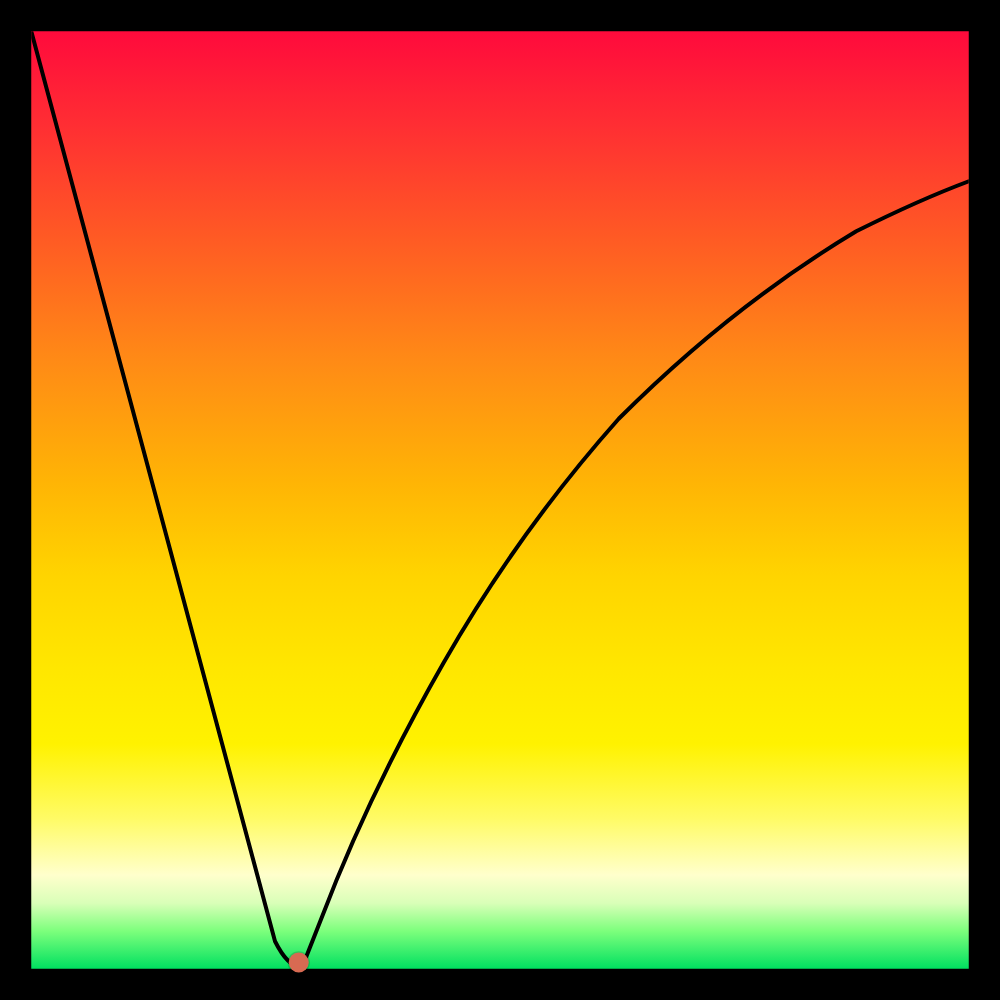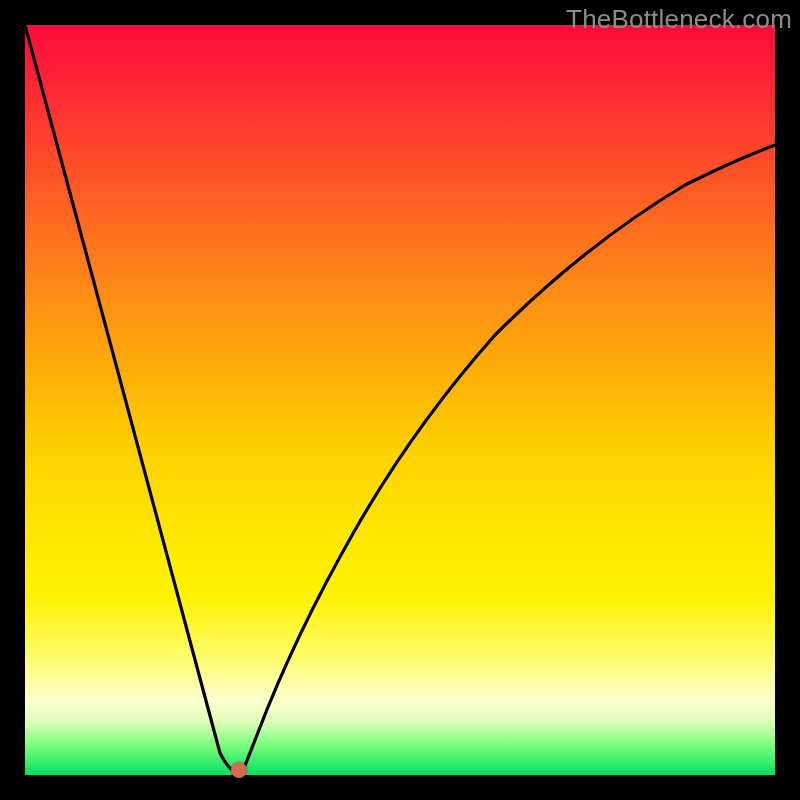--- a/index.html
+++ b/index.html
@@ -37,14 +37,13 @@
          Q 206 750 217 748
          L 232 710
          Q 270 610 330 505
          Q 390 400 470 310
          Q 560 220 660 160
          Q 710 135 750 120" fill="none" stroke="#000" stroke-width="3.2" stroke-linejoin="round" stroke-linecap="round"></path>
   </svg>
 
   <div class="marker" style="left:231px;top:762px"></div>
 
-  <div class="watermark">TheBottleneck.com</div>
 </div>
 
 </body></html>

